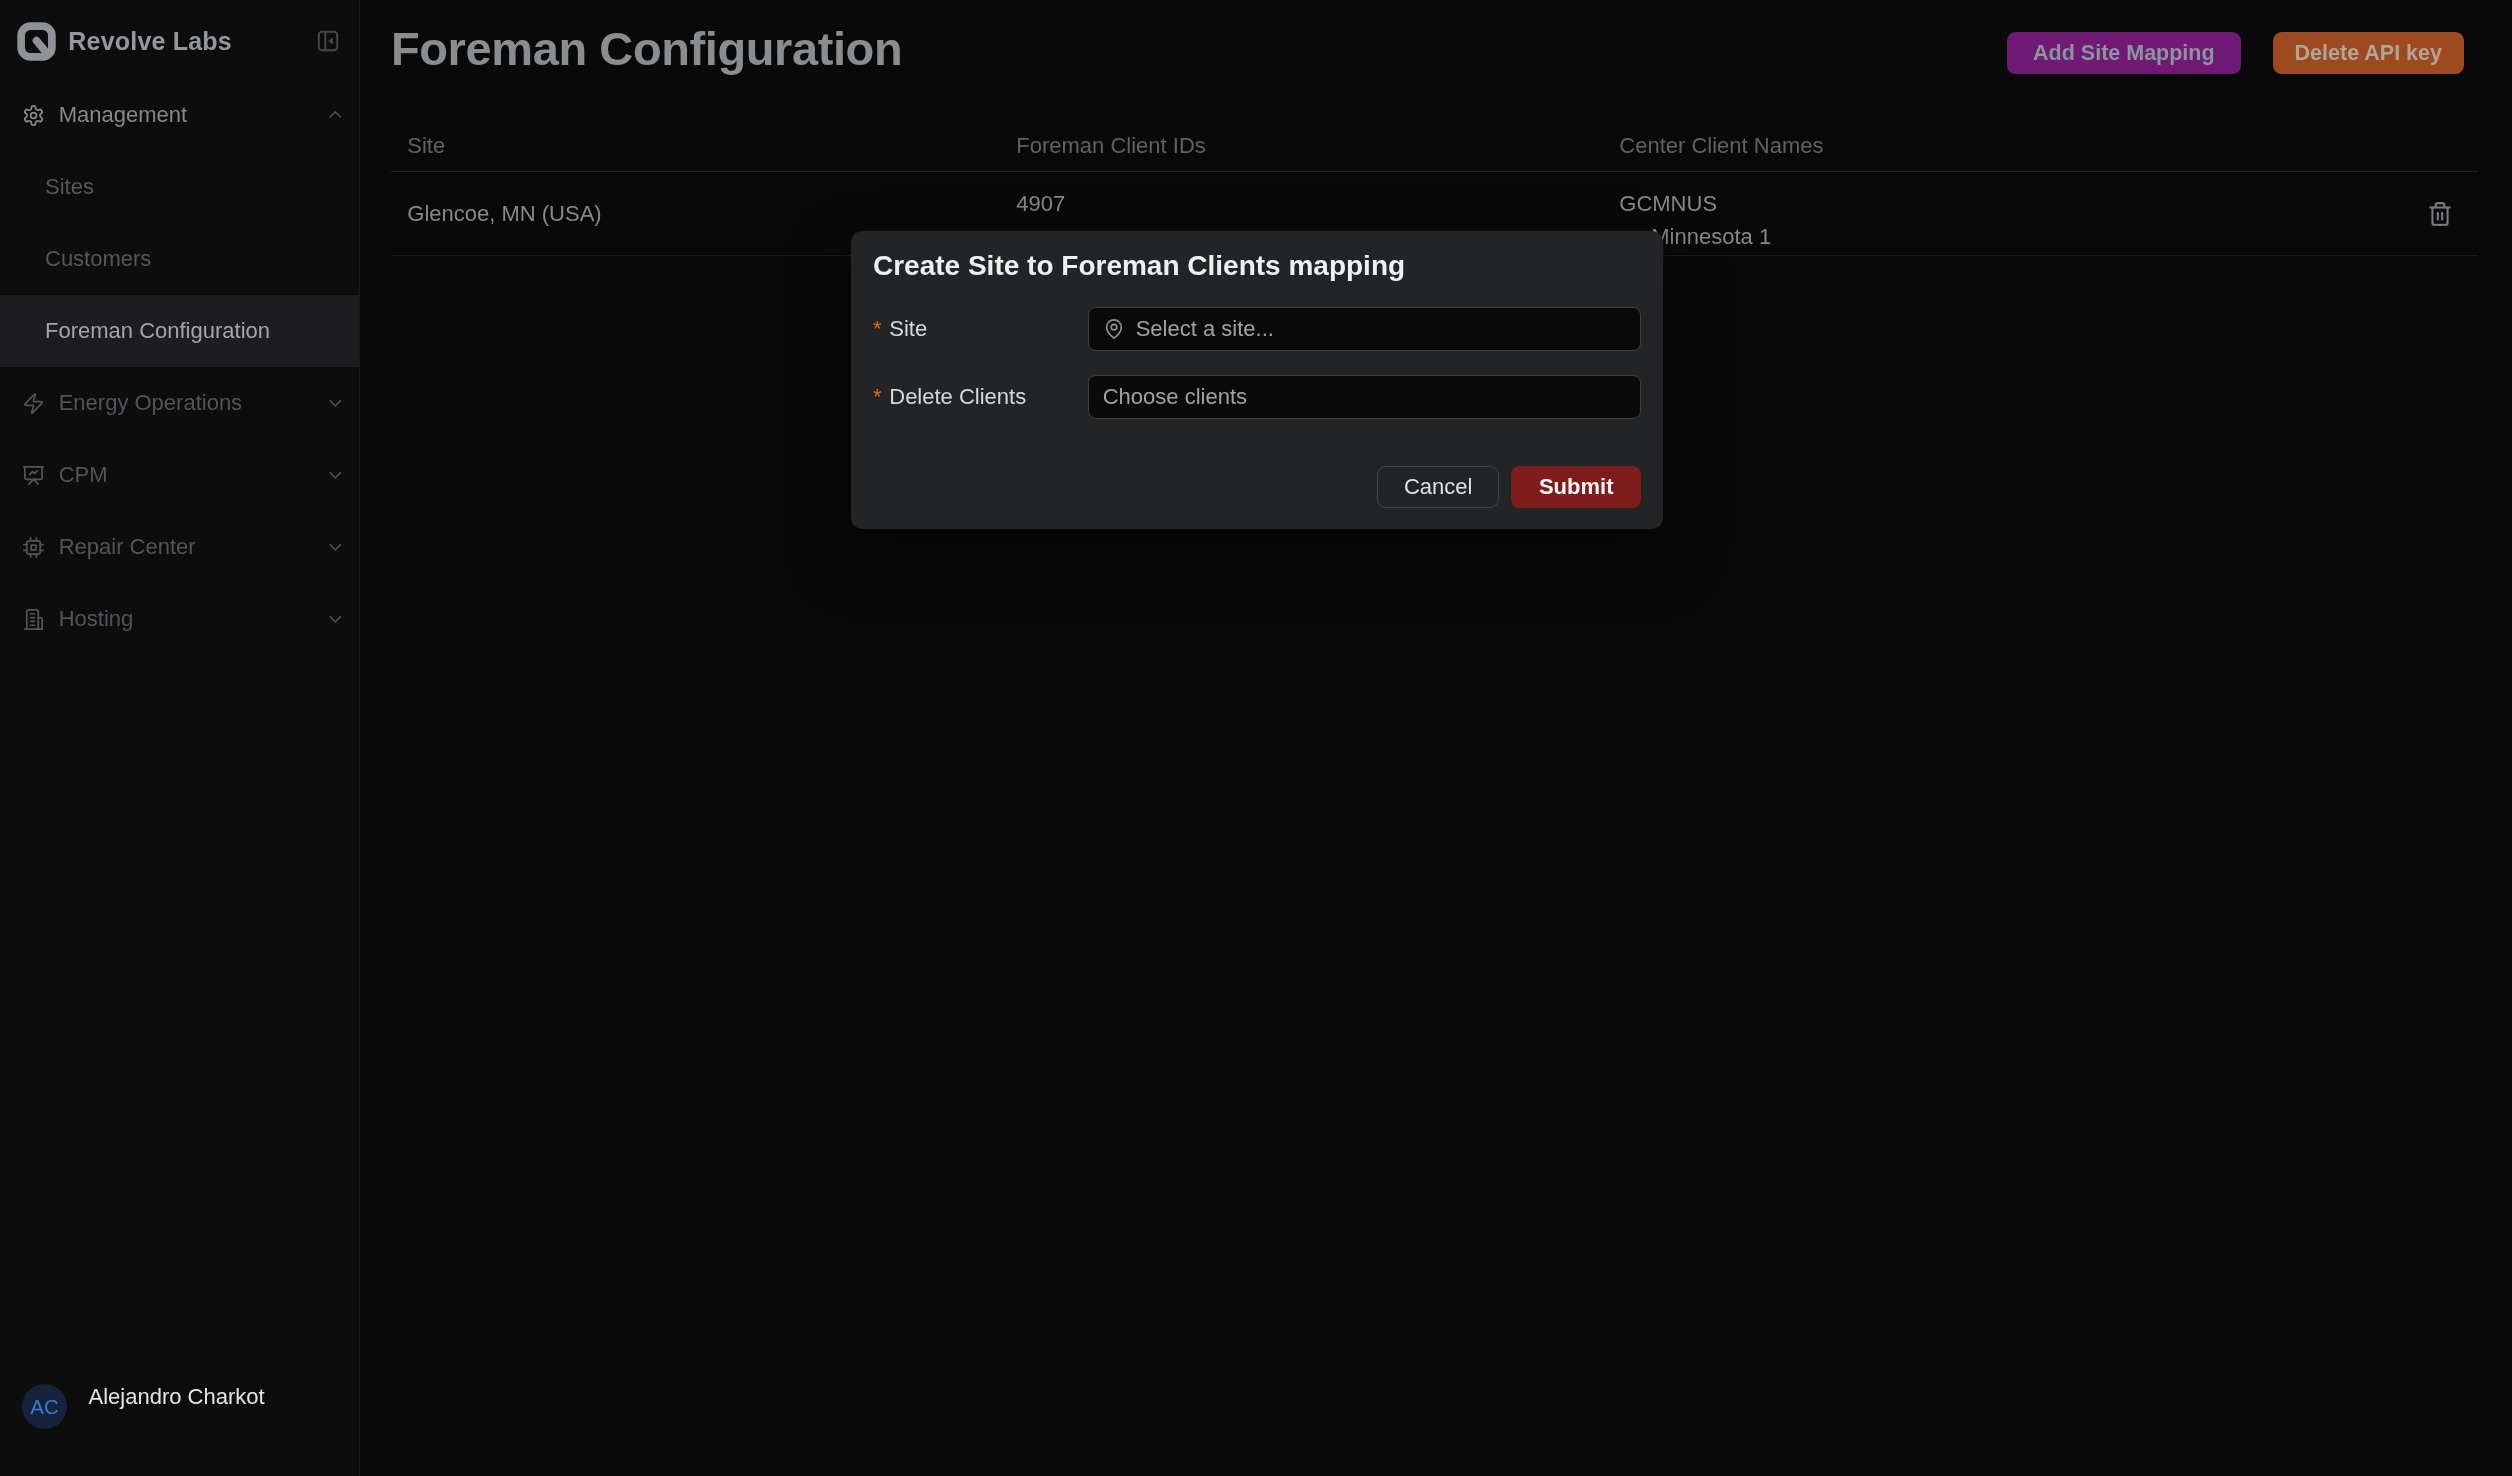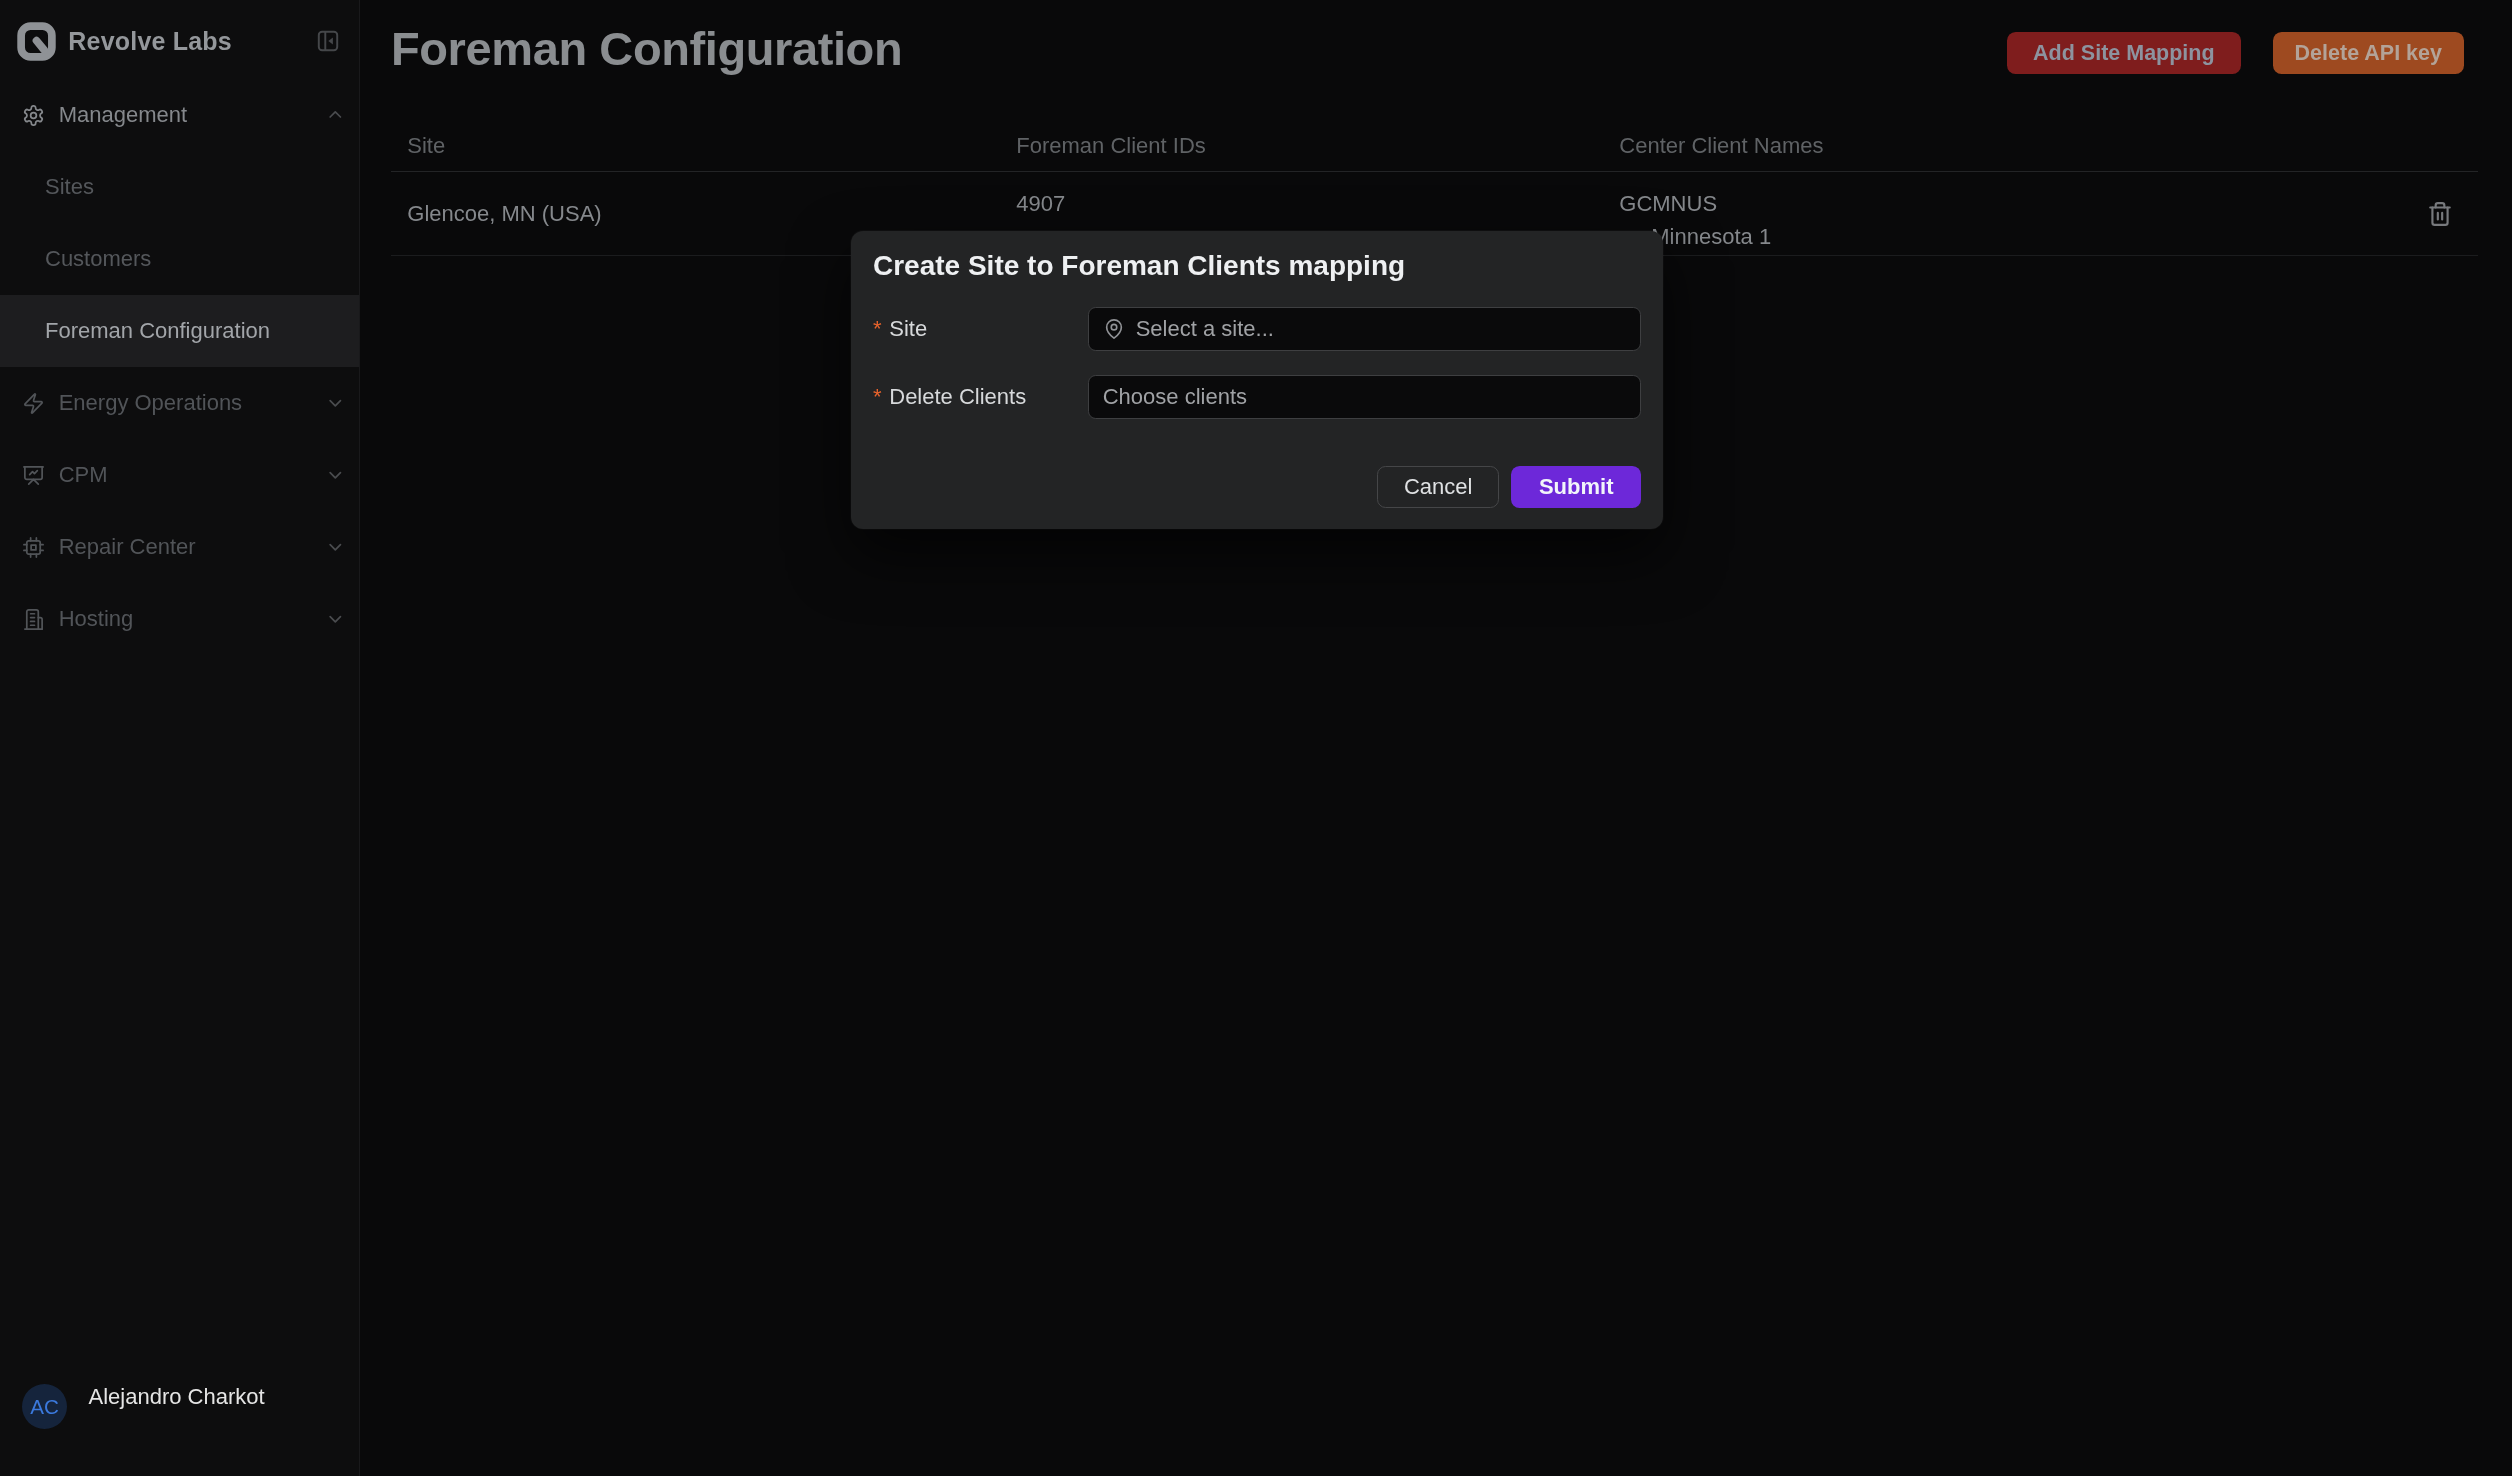--- a/index.html
+++ b/index.html
@@ -56,21 +56,21 @@
 
   
   .main { position:absolute; left:348px; top:0; right:0; bottom:0; }
   .page-title {
     position:absolute; left:43px; top:20.6px;
     font-size:47px; font-weight:700; color:#8a8d90; letter-spacing:-0.4px;
   }
   .toolbar { position:absolute; top:32px; right:48px; display:flex; gap:32px; }
   .btn { border:none; border-radius:8.6px; height:42px; font-size:21.5px; font-weight:600; cursor:pointer;
          font-family:inherit; }
-  .btn-add { background:#7f1d1d; color:#8d939f; padding:0 26px; }
+  .btn-add { background:#701a75; color:#8d939f; padding:0 26px; }
   .btn-del { background:#9e4a20; color:#b3a398; padding:0 22px; }
 
   .table { position:absolute; left:43px; top:120px; width:2087px; }
   .t-head, .t-row {
     display:grid; grid-template-columns:609px 603px 798px 77px; align-items:stretch;
   }
   .t-head { height:52px; border-bottom:0.9px solid #232426; }
   .th { display:flex; align-items:center; padding-left:16.3px; font-size:22px; font-weight:500; color:#5f6265; }
   .t-row { height:84px; border-bottom:0.9px solid #1b1c1e; }
   .td { padding-left:16.3px; font-size:22px; color:#85888c; }
@@ -98,21 +98,21 @@
     display:flex; align-items:center; padding:0 13.7px; cursor:pointer;
   }
   .field .pin { width:22px; height:22px; color:#909296; margin-right:11px; flex:0 0 22px; }
   .placeholder { font-size:22px; color:#a0a2a5; }
   .modal-footer { display:flex; justify-content:flex-end; gap:12px; margin-top:47px; }
   .btn-cancel {
     height:42px; padding:0 26px; background:transparent; border:0.9px solid #454648; border-radius:8.6px;
     color:#dfe1e3; font-size:22px; font-weight:500; cursor:pointer; font-family:inherit;
   }
   .btn-submit {
-    height:42px; padding:0 27.5px; background:#6d28d9; border:none; border-radius:8.6px;
+    height:42px; padding:0 27.5px; background:#7f1d1d; border:none; border-radius:8.6px;
     color:#f2f5fa; font-size:22px; font-weight:600; cursor:pointer; font-family:inherit;
   }
 </style>
 </head>
 <body>
 
 <aside class="sidebar">
   <div class="logo-row">
     <svg class="logo-mark" viewBox="0 0 48 48" fill="none">
       <rect x="6" y="6" width="36" height="36" rx="11" stroke="currentColor" stroke-width="9"></rect>

